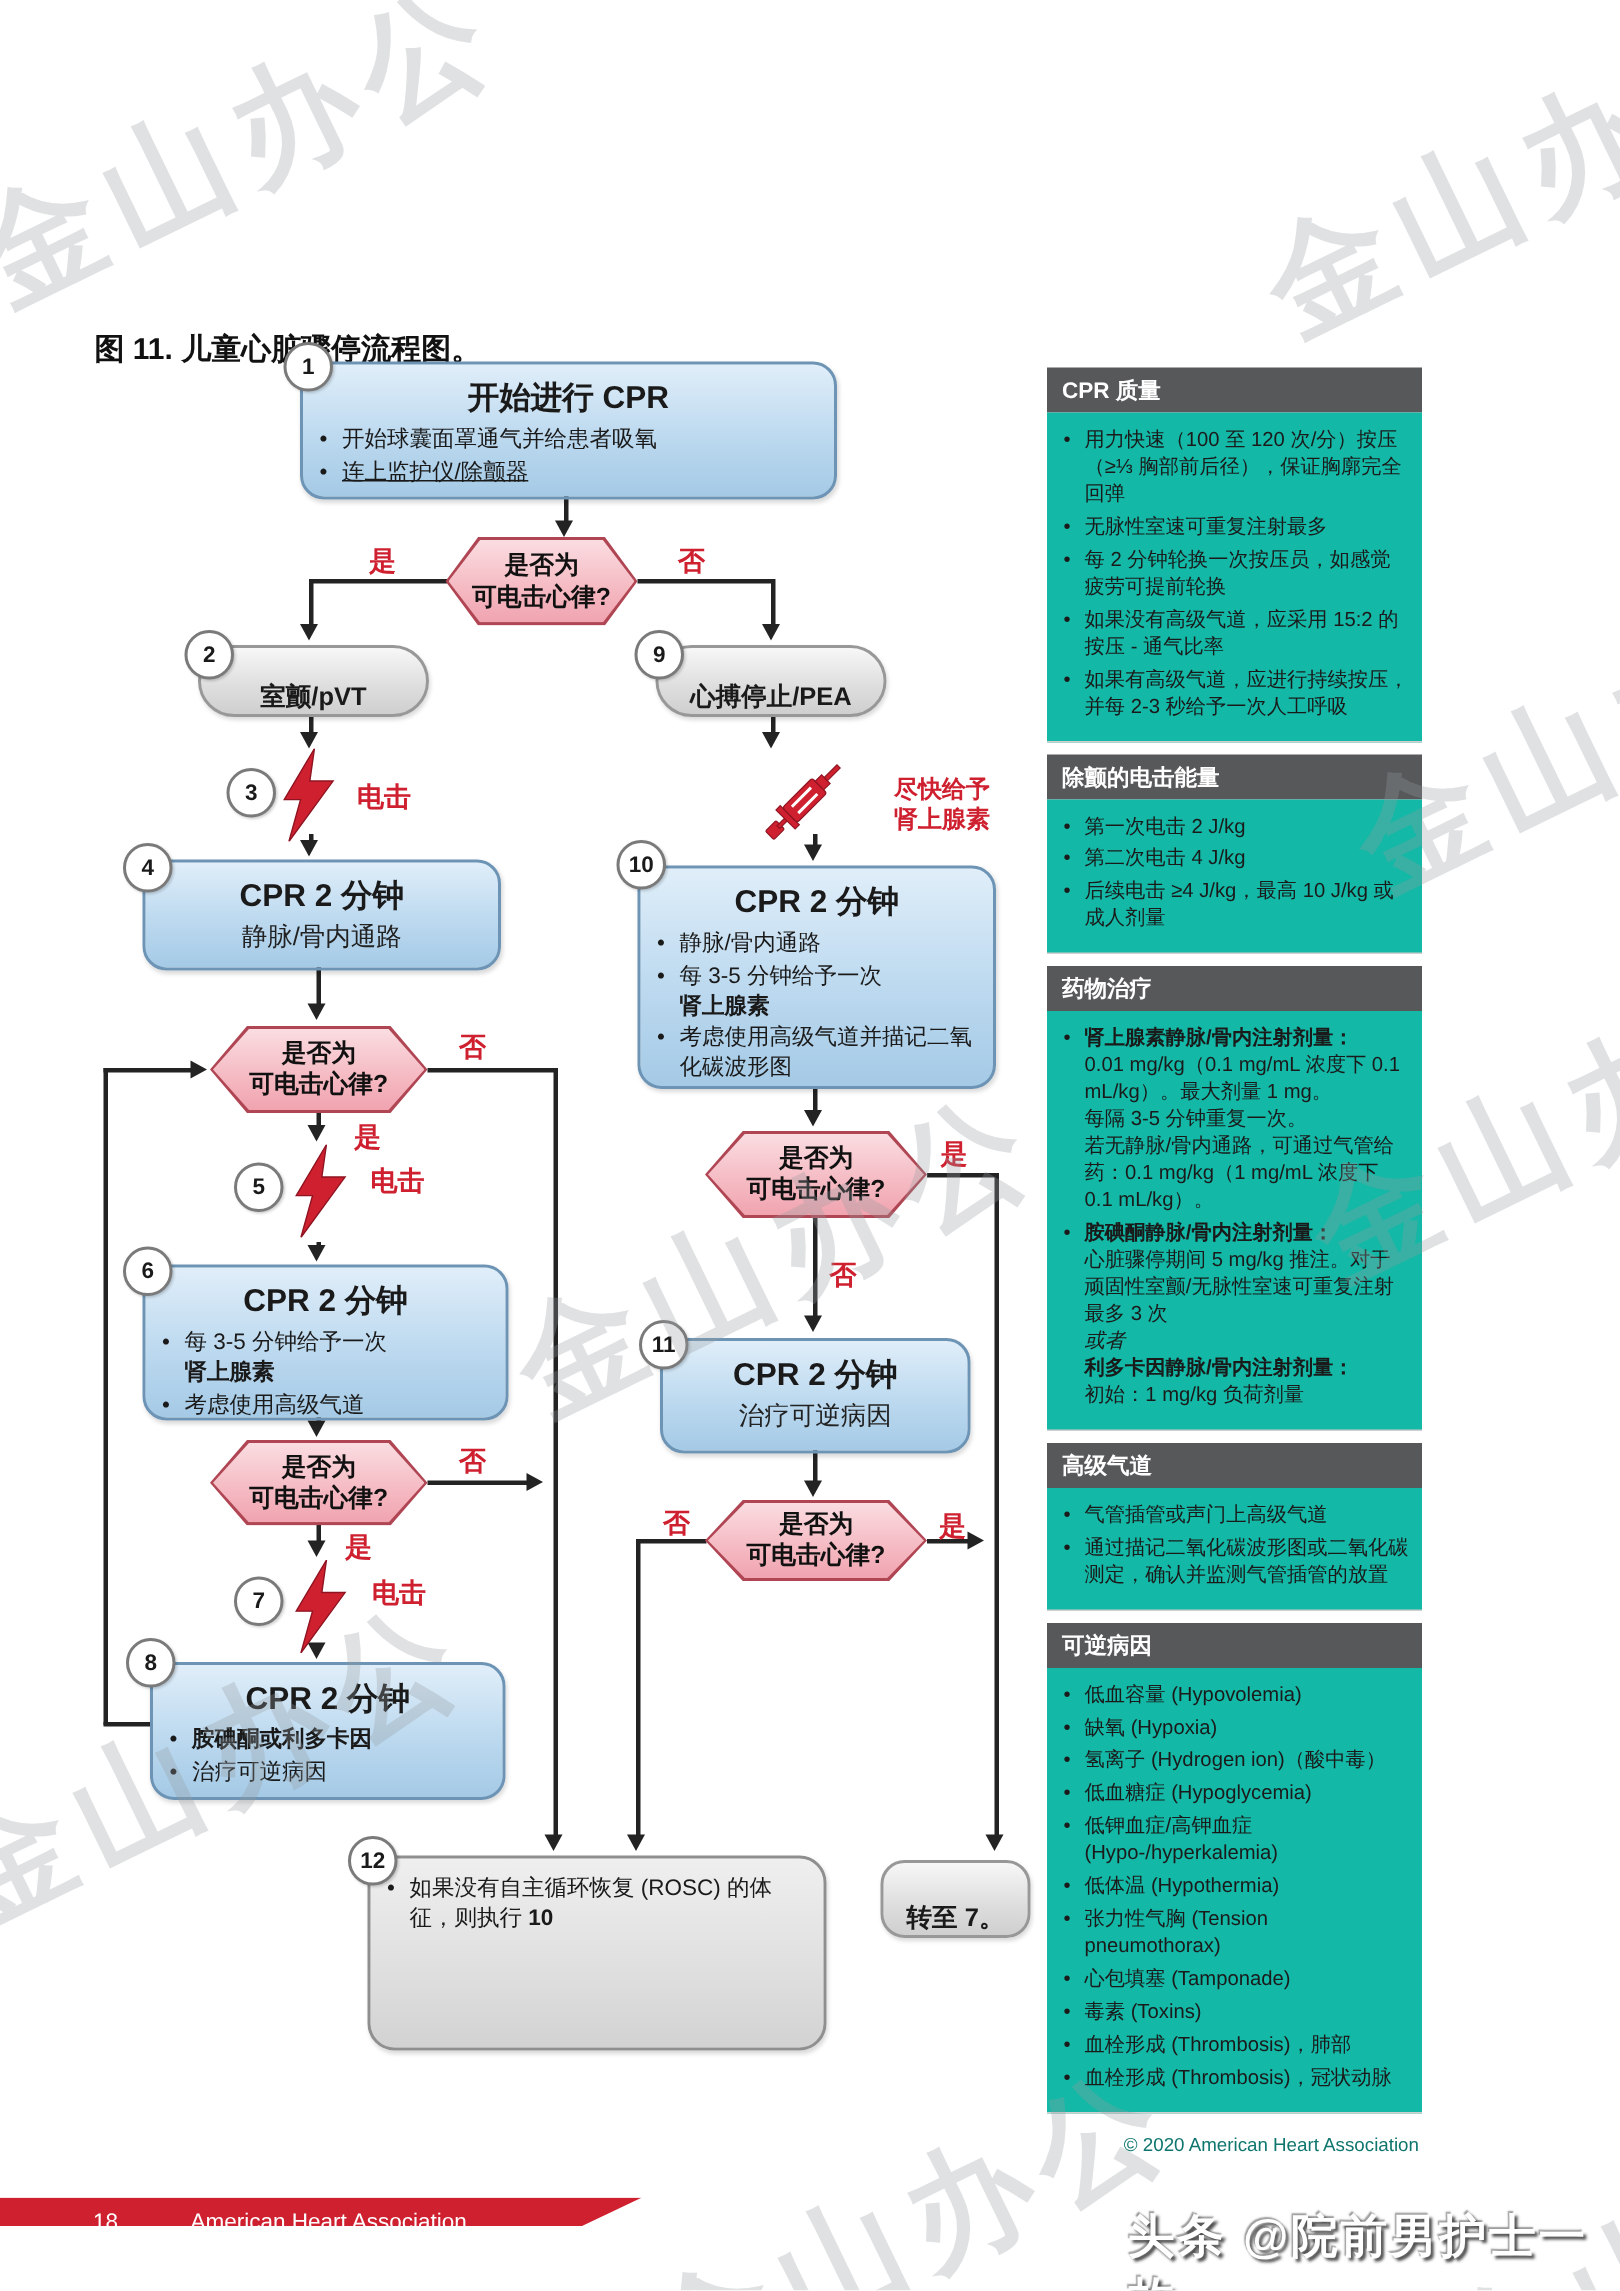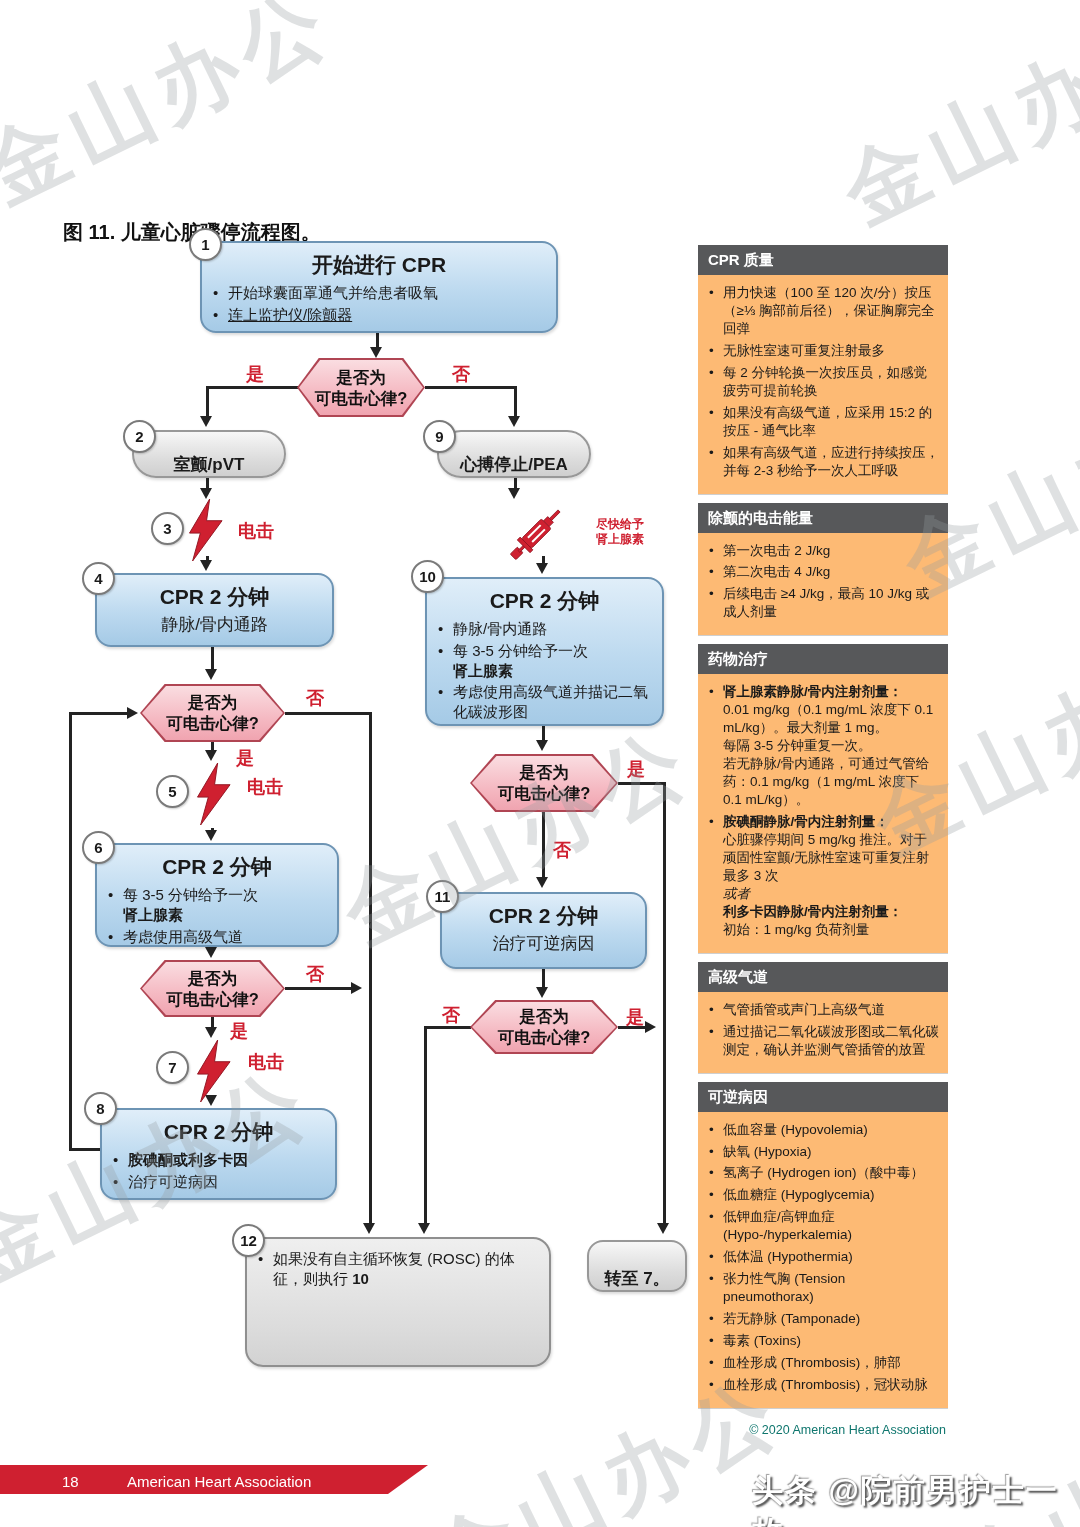--- a/index.html
+++ b/index.html
@@ -40,27 +40,27 @@
         font-weight:bold;font-size:16.5px;line-height:1.25;color:#111;}
   
   .badge{position:absolute;width:29px;height:29px;border-radius:50%;background:#fff;border:2px solid #7a7a7a;
          display:flex;align-items:center;justify-content:center;font-weight:bold;font-size:15px;z-index:4;
          box-shadow:1px 1px 2px rgba(0,0,0,0.2);}
   .redlab{position:absolute;color:#cf2030;font-weight:bold;z-index:3;}
   
   #sidebar{position:absolute;left:698px;top:245px;width:250px;z-index:2;}
   .sb-sec{margin-bottom:8px;}
   .sb-h{background:#57585a;color:#fff;font-weight:bold;font-size:15px;padding:6px 10px 5px 10px;}
-  .sb-b{background:#fdba74;padding:9px 8px 10px 6px;border-bottom:1px solid #cfcfcf;}
+  .sb-b{background:#14b8a6;padding:9px 8px 10px 6px;border-bottom:1px solid #cfcfcf;}
   ul.sbl{margin:0;padding:0 0 0 17px;list-style:none;font-size:13.5px;line-height:1.33;}
   ul.sbl li{position:relative;margin-bottom:4px;padding-left:2px;}
   ul.sbl li::before{content:"•";position:absolute;left:-12px;top:0;}
   .copyright{text-align:right;font-size:12.5px;color:#0f766e;margin-top:14px;padding-right:2px;}
   
-  #footerbar{position:absolute;left:0;top:1465px;width:428px;height:29px;background:#cf2030;z-index:3;
+  #footerbar{position:absolute;left:0;top:1465px;width:428px;height:19px;background:#cf2030;z-index:3;
              clip-path:polygon(0 0,100% 0,calc(100% - 40px) 100%,0 100%);color:#fff;font-size:15px;}
   #footerbar .pgnum{position:absolute;left:62px;top:8px;}
   #footerbar .orgname{position:absolute;left:127px;top:8px;}
   .credit{position:absolute;left:752px;top:1470px;font-size:31px;font-weight:bold;color:#fff;z-index:7;
           letter-spacing:2px;text-shadow:2px 2px 2px rgba(70,70,70,0.95),-1px -1px 1px rgba(90,90,90,0.6);}
   .icon{position:absolute;z-index:3;}
 </style>
 </head>
 <body>
 
@@ -182,21 +182,21 @@
     <g transform="rotate(-45 37 37)" fill="#cf2030" stroke="#8f1320" stroke-width="0.8">
       <rect x="6" y="33" width="10" height="8" rx="1"></rect>
       <rect x="14" y="36" width="8" height="2.5"></rect>
       <rect x="21" y="28" width="4" height="18"></rect>
       <rect x="25" y="30" width="28" height="14" rx="2"></rect>
       <path d="M53 33 h6 v8 h-6 z"></path>
       <rect x="59" y="35.5" width="12" height="3"></rect>
       <path d="M30 33 h18 v2 h-18 z M30 39 h18 v2 h-18 z" fill="#ffffff" stroke="none"></path>
     </g>
   </svg>
-  <div class="redlab" style="left:596px;top:517px;font-size:12px;line-height:1.25;">
+  <div class="redlab" style="left:596px;top:517px;font-size:16px;line-height:1.25;">
     <div>尽快给予</div>
     <div>肾上腺素</div>
   </div>
 
   <div class="bluebox" style="left:95px;top:573px;width:235px;height:70px;">
     <div class="bx-title">CPR 2 分钟</div>
     <div class="bx-sub">静脉/骨内通路</div>
   </div>
   <div class="badge" style="left:82px;top:562px;">4</div>
 
@@ -338,21 +338,21 @@
       <div class="sb-h">可逆病因</div>
       <div class="sb-b">
           <ul class="sbl">
             <li><span>低血容量 (Hypovolemia)</span></li>
             <li><span>缺氧 (Hypoxia)</span></li>
             <li><span>氢离子 (Hydrogen ion)（酸中毒）</span></li>
             <li><span>低血糖症 (Hypoglycemia)</span></li>
             <li><span>低钾血症/高钾血症</span><br><span>(Hypo-/hyperkalemia)</span></li>
             <li><span>低体温 (Hypothermia)</span></li>
             <li><span>张力性气胸 (Tension</span><br><span>pneumothorax)</span></li>
-            <li><span>若无静脉 (Tamponade)</span></li>
+            <li><span>心包填塞 (Tamponade)</span></li>
             <li><span>毒素 (Toxins)</span></li>
             <li><span>血栓形成 (Thrombosis)，肺部</span></li>
             <li><span>血栓形成 (Thrombosis)，冠状动脉</span></li>
           </ul>
         </div>
     </div>
     <div class="copyright">© 2020 American Heart Association</div>
   </div>
 
   <div id="footerbar">

